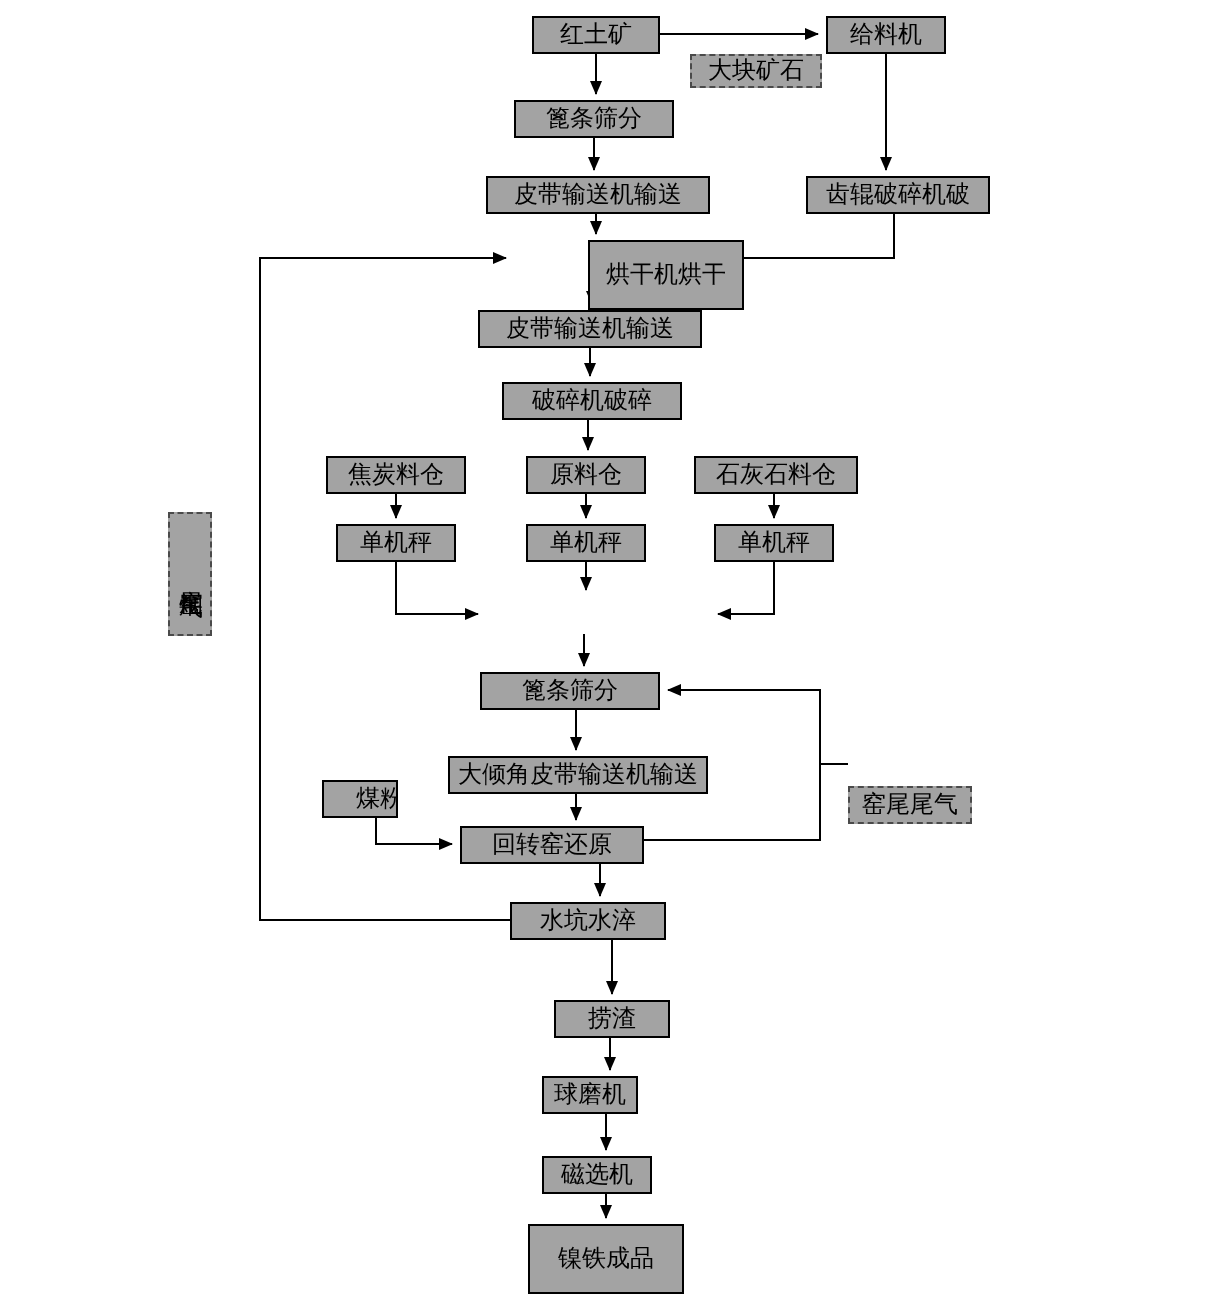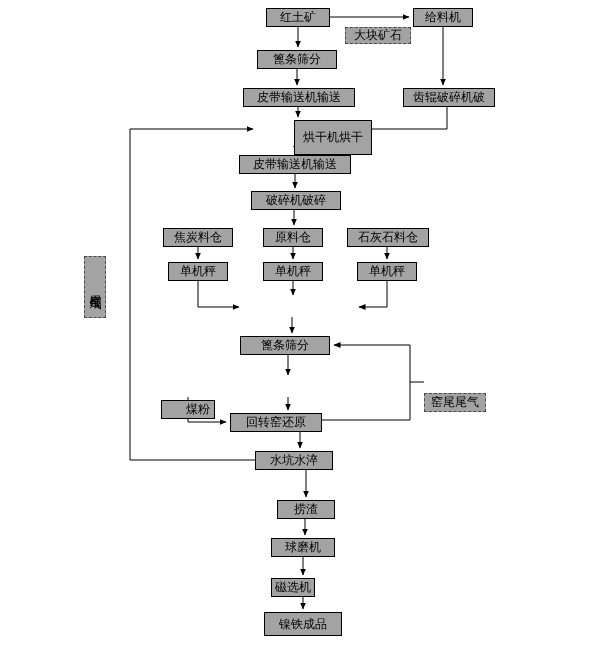--- a/index.html
+++ b/index.html
@@ -83,24 +83,25 @@
   <div class="node" style="left:257px; top:120px; width:78px;  height:35px;margin-left:37px;">烘干机烘干</div>
   <div class="node" style="left:239px; top:155px; width:112px; height:19px;">皮带输送机输送</div>
   <div class="node" style="left:251px; top:191px; width:90px;  height:19px;">破碎机破碎</div>
   <div class="node" style="left:163px; top:228px; width:70px;  height:19px;">焦炭料仓</div>
   <div class="node" style="left:263px; top:228px; width:60px;  height:19px;">原料仓</div>
   <div class="node" style="left:347px; top:228px; width:82px;  height:19px;">石灰石料仓</div>
   <div class="node" style="left:168px; top:262px; width:60px;  height:19px;">单机秤</div>
   <div class="node" style="left:263px; top:262px; width:60px;  height:19px;">单机秤</div>
   <div class="node" style="left:357px; top:262px; width:60px;  height:19px;">单机秤</div>
   <div class="node" style="left:240px; top:336px; width:90px;  height:19px;">篦条筛分</div>
-  <div class="node" style="left:161px; top:400px; width:54px;  height:19px;padding-left:20px;">煤粉</div>
+  <div class="node" style="left:161px; top:390px; width:38px;  height:19px;padding-left:20px;">煤粉</div>
+  <div class="node" style="left:224px; top:378px; width:130px; height:19px;">大倾角皮带输送机输送</div>
   <div class="node" style="left:230px; top:413px; width:92px;  height:19px;">回转窑还原</div>
   <div class="node" style="left:255px; top:451px; width:78px;  height:19px;">水坑水淬</div>
   <div class="node" style="left:277px; top:500px; width:58px;  height:19px;">捞渣</div>
-  <div class="node" style="left:271px; top:538px; width:64px;  height:19px;">球磨机</div>
-  <div class="node" style="left:271px; top:578px; width:44px;  height:19px;">磁选机</div>
-  <div class="node" style="left:264px; top:612px; width:78px;  height:24px;">镍铁成品</div>
+  <div class="node" style="left:271px; top:538px; width:48px;  height:19px;">球磨机</div>
+  <div class="node" style="left:271px; top:578px; width:55px;  height:19px;">磁选机</div>
+  <div class="node" style="left:264px; top:612px; width:78px;  height:35px;">镍铁成品</div>
 
   <div class="node dashed vtext" style="left:84px;  top:256px; width:22px; height:62px;">窑尾烟气</div>
   <div class="node dashed" style="left:424px; top:393px; width:62px; height:19px;">窑尾尾气</div>
 
 </div>
 
 </body></html>

